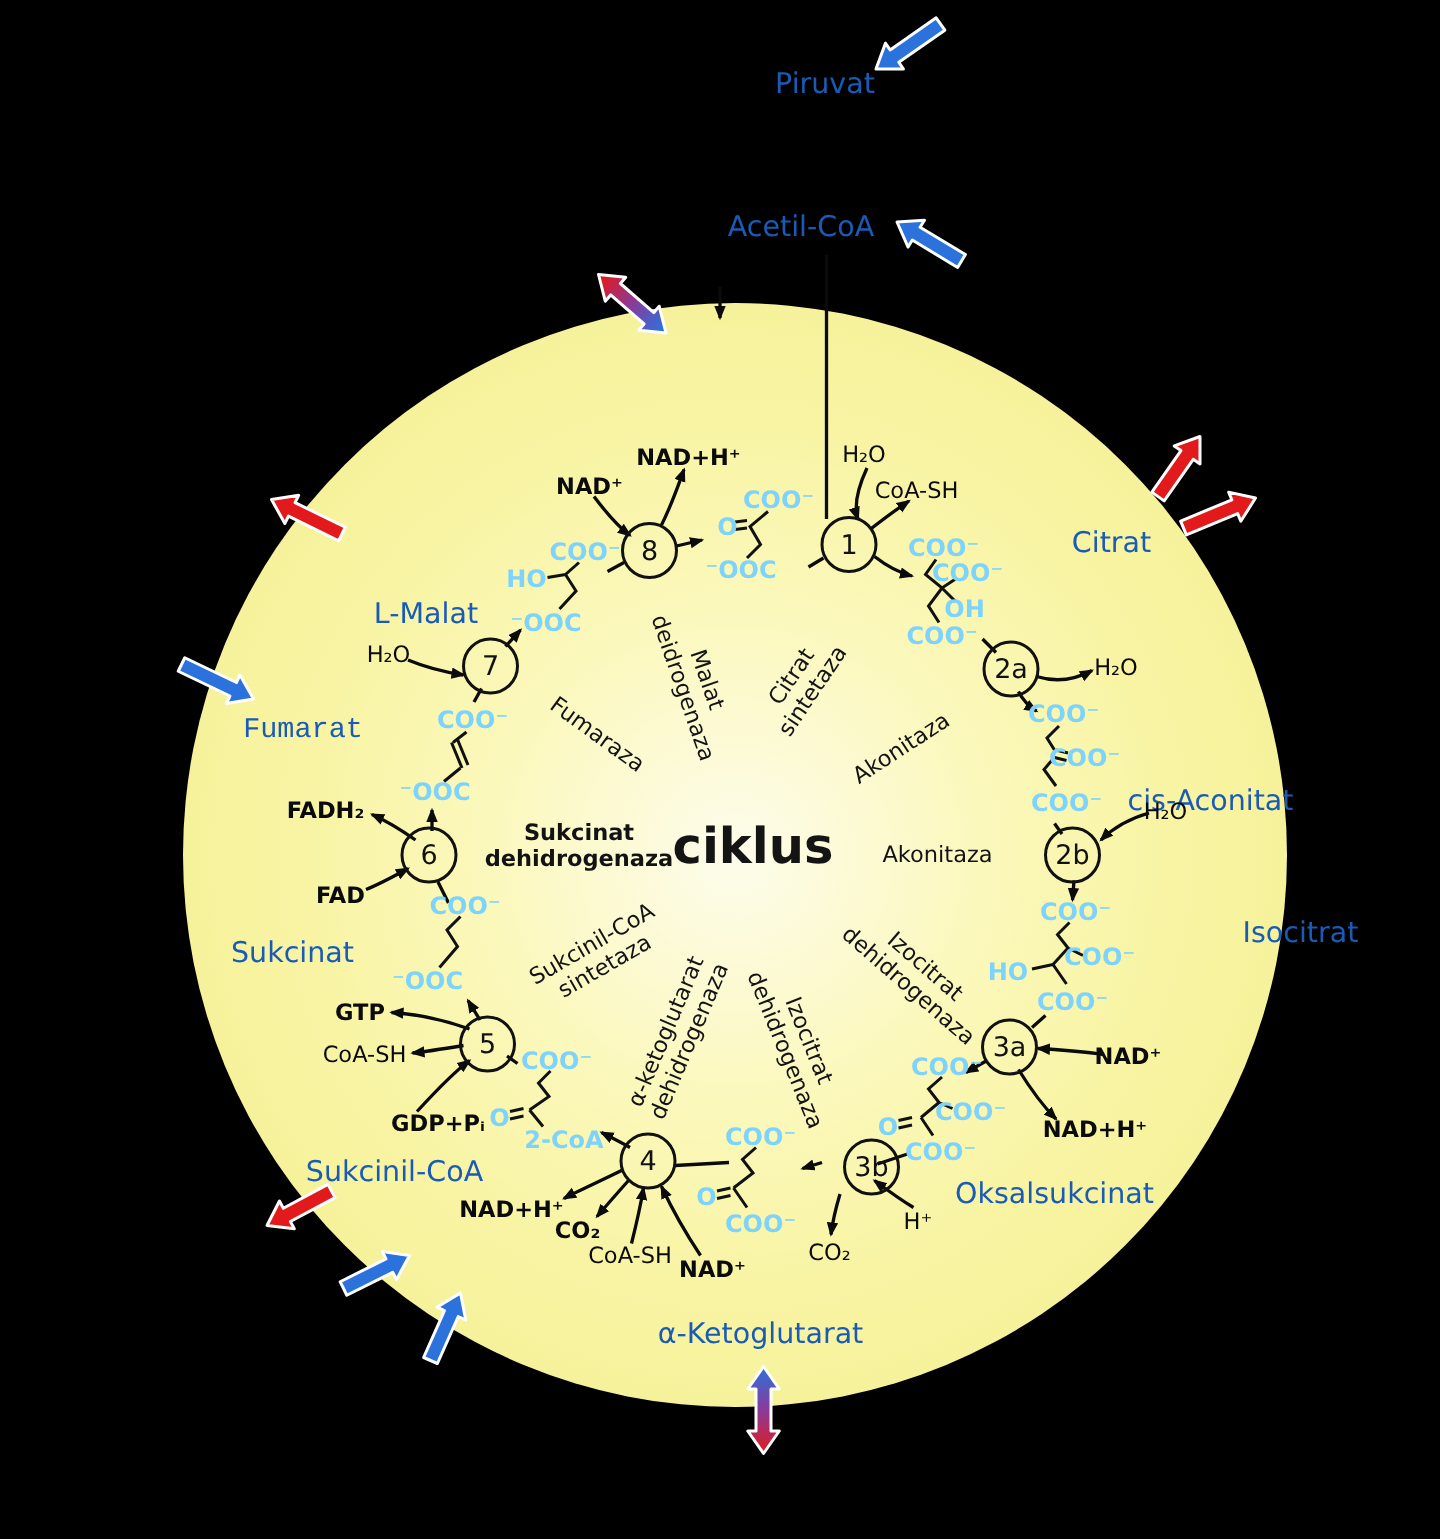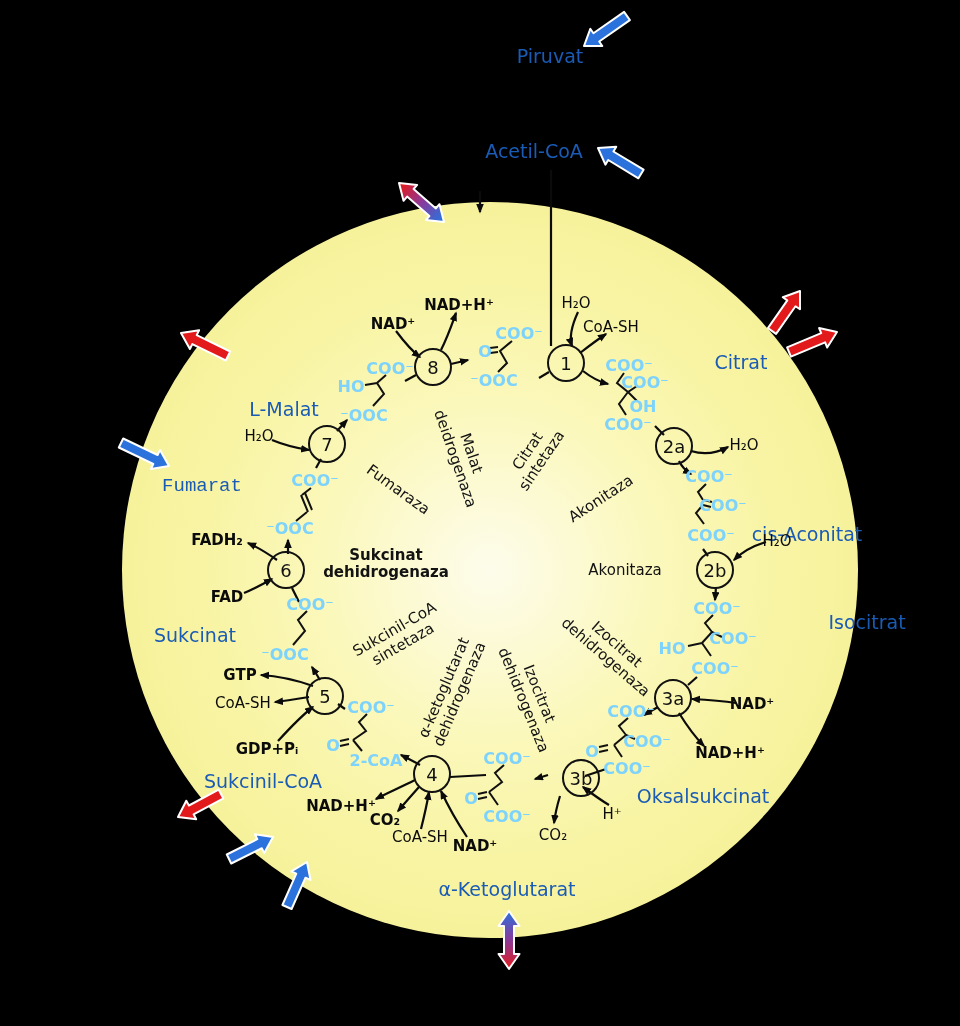--- a/index.html
+++ b/index.html
@@ -129,20 +129,21 @@
         <polygon points="118.8,447.5 153.3,464.0 150.9,469.0 169.0,466.0 160.0,450.0 157.6,455.0 123.2,438.5" fill="#2b72dd" stroke="#ffffff" stroke-width="2" stroke-linejoin="round"></polygon>
         <polygon points="218.6,789.6 188.9,805.5 186.3,800.7 178.0,817.0 196.2,819.2 193.6,814.3 223.4,798.4" fill="#e31a1c" stroke="#ffffff" stroke-width="2" stroke-linejoin="round"></polygon>
         <polygon points="231.2,863.5 261.8,848.2 264.3,853.1 273.0,837.0 254.9,834.3 257.3,839.2 226.8,854.5" fill="#2b72dd" stroke="#ffffff" stroke-width="2" stroke-linejoin="round"></polygon>
         <polygon points="291.6,909.0 305.5,877.7 310.5,880.0 307.0,862.0 291.3,871.4 296.3,873.7 282.4,905.0" fill="#2b72dd" stroke="#ffffff" stroke-width="2" stroke-linejoin="round"></polygon>
         <polygon points="509.0,911.0 498.5,926.0 504.0,926.0 504.0,954.0 498.5,954.0 509.0,969.0 519.5,954.0 514.0,954.0 514.0,926.0 519.5,926.0" fill="url(#gradA11)" stroke="#ffffff" stroke-width="2" stroke-linejoin="round"></polygon>
       </g>
   </svg>
 
   <div id="label-layer">
     <div class="title" style="left:502px;top:564px">
+      <div>ciklus</div>
     </div>
   <div class="lbl met" style="left: 550px; top: 56px;">Piruvat</div>
       <div class="lbl met" style="left: 534px; top: 151px;">Acetil-CoA</div>
       <div class="lbl met" style="left: 741px; top: 362px;">Citrat</div>
       <div class="lbl met" style="left: 807px; top: 486px; margin-top: 48px;">cis-Aconitat</div>
       <div class="lbl met" style="left: 819px; top: 622px; margin-left: 48px;">Isocitrat</div>
       <div class="lbl met" style="left: 703px; top: 796px;">Oksalsukcinat</div>
       <div class="lbl met" style="left: 507px; top: 889px;">α-Ketoglutarat</div>
       <div class="lbl met" style="left: 263px; top: 781px;">Sukcinil-CoA</div>
       <div class="lbl met" style="left: 195px; top: 635px;">Sukcinat</div>
@@ -202,21 +203,21 @@
       <div class="lbl cof b" style="left: 752px; top: 704px;">NAD⁺</div>
       <div class="lbl cof b" style="left: 730px; top: 753px;">NAD+H⁺</div>
       <div class="lbl cof" style="left: 612px; top: 814px;">H⁺</div>
       <div class="lbl cof" style="left: 553px; top: 835px;">CO₂</div>
       <div class="lbl cof b" style="left: 341px; top: 806px;">NAD+H⁺</div>
       <div class="lbl cof b" style="left: 385px; top: 820px;">CO₂</div>
       <div class="lbl cof" style="left: 420px; top: 837px;">CoA-SH</div>
       <div class="lbl cof b" style="left: 475px; top: 846px;">NAD⁺</div>
       <div class="lbl cof b" style="left: 240px; top: 675px;">GTP</div>
       <div class="lbl cof" style="left: 243px; top: 703px;">CoA-SH</div>
-      <div class="lbl cof b" style="left: 267px; top: 749px; text-align: right;">GDP+Pᵢ</div>
+      <div class="lbl cof b" style="left: 292px; top: 749px; text-align: right;">GDP+Pᵢ</div>
       <div class="lbl cof b" style="left: 217px; top: 540px;">FADH₂</div>
       <div class="lbl cof b" style="left: 227px; top: 597px;">FAD</div>
       <div class="lbl cof" style="left: 259px; top: 436px;">H₂O</div>
       <div class="lbl cof b" style="left: 393px; top: 324px;">NAD⁺</div>
       <div class="lbl cof b" style="left: 459px; top: 305px;">NAD+H⁺</div>
       <div class="lbl mol" style="left: 519px; top: 333px;">COO⁻</div>
       <div class="lbl mol" style="left: 485px; top: 351px;">O</div>
       <div class="lbl mol" style="left: 494px; top: 380px;">⁻OOC</div>
       <div class="lbl mol" style="left: 629px; top: 365px;">COO⁻</div>
       <div class="lbl mol" style="left: 645px; top: 382px;">COO⁻</div>

